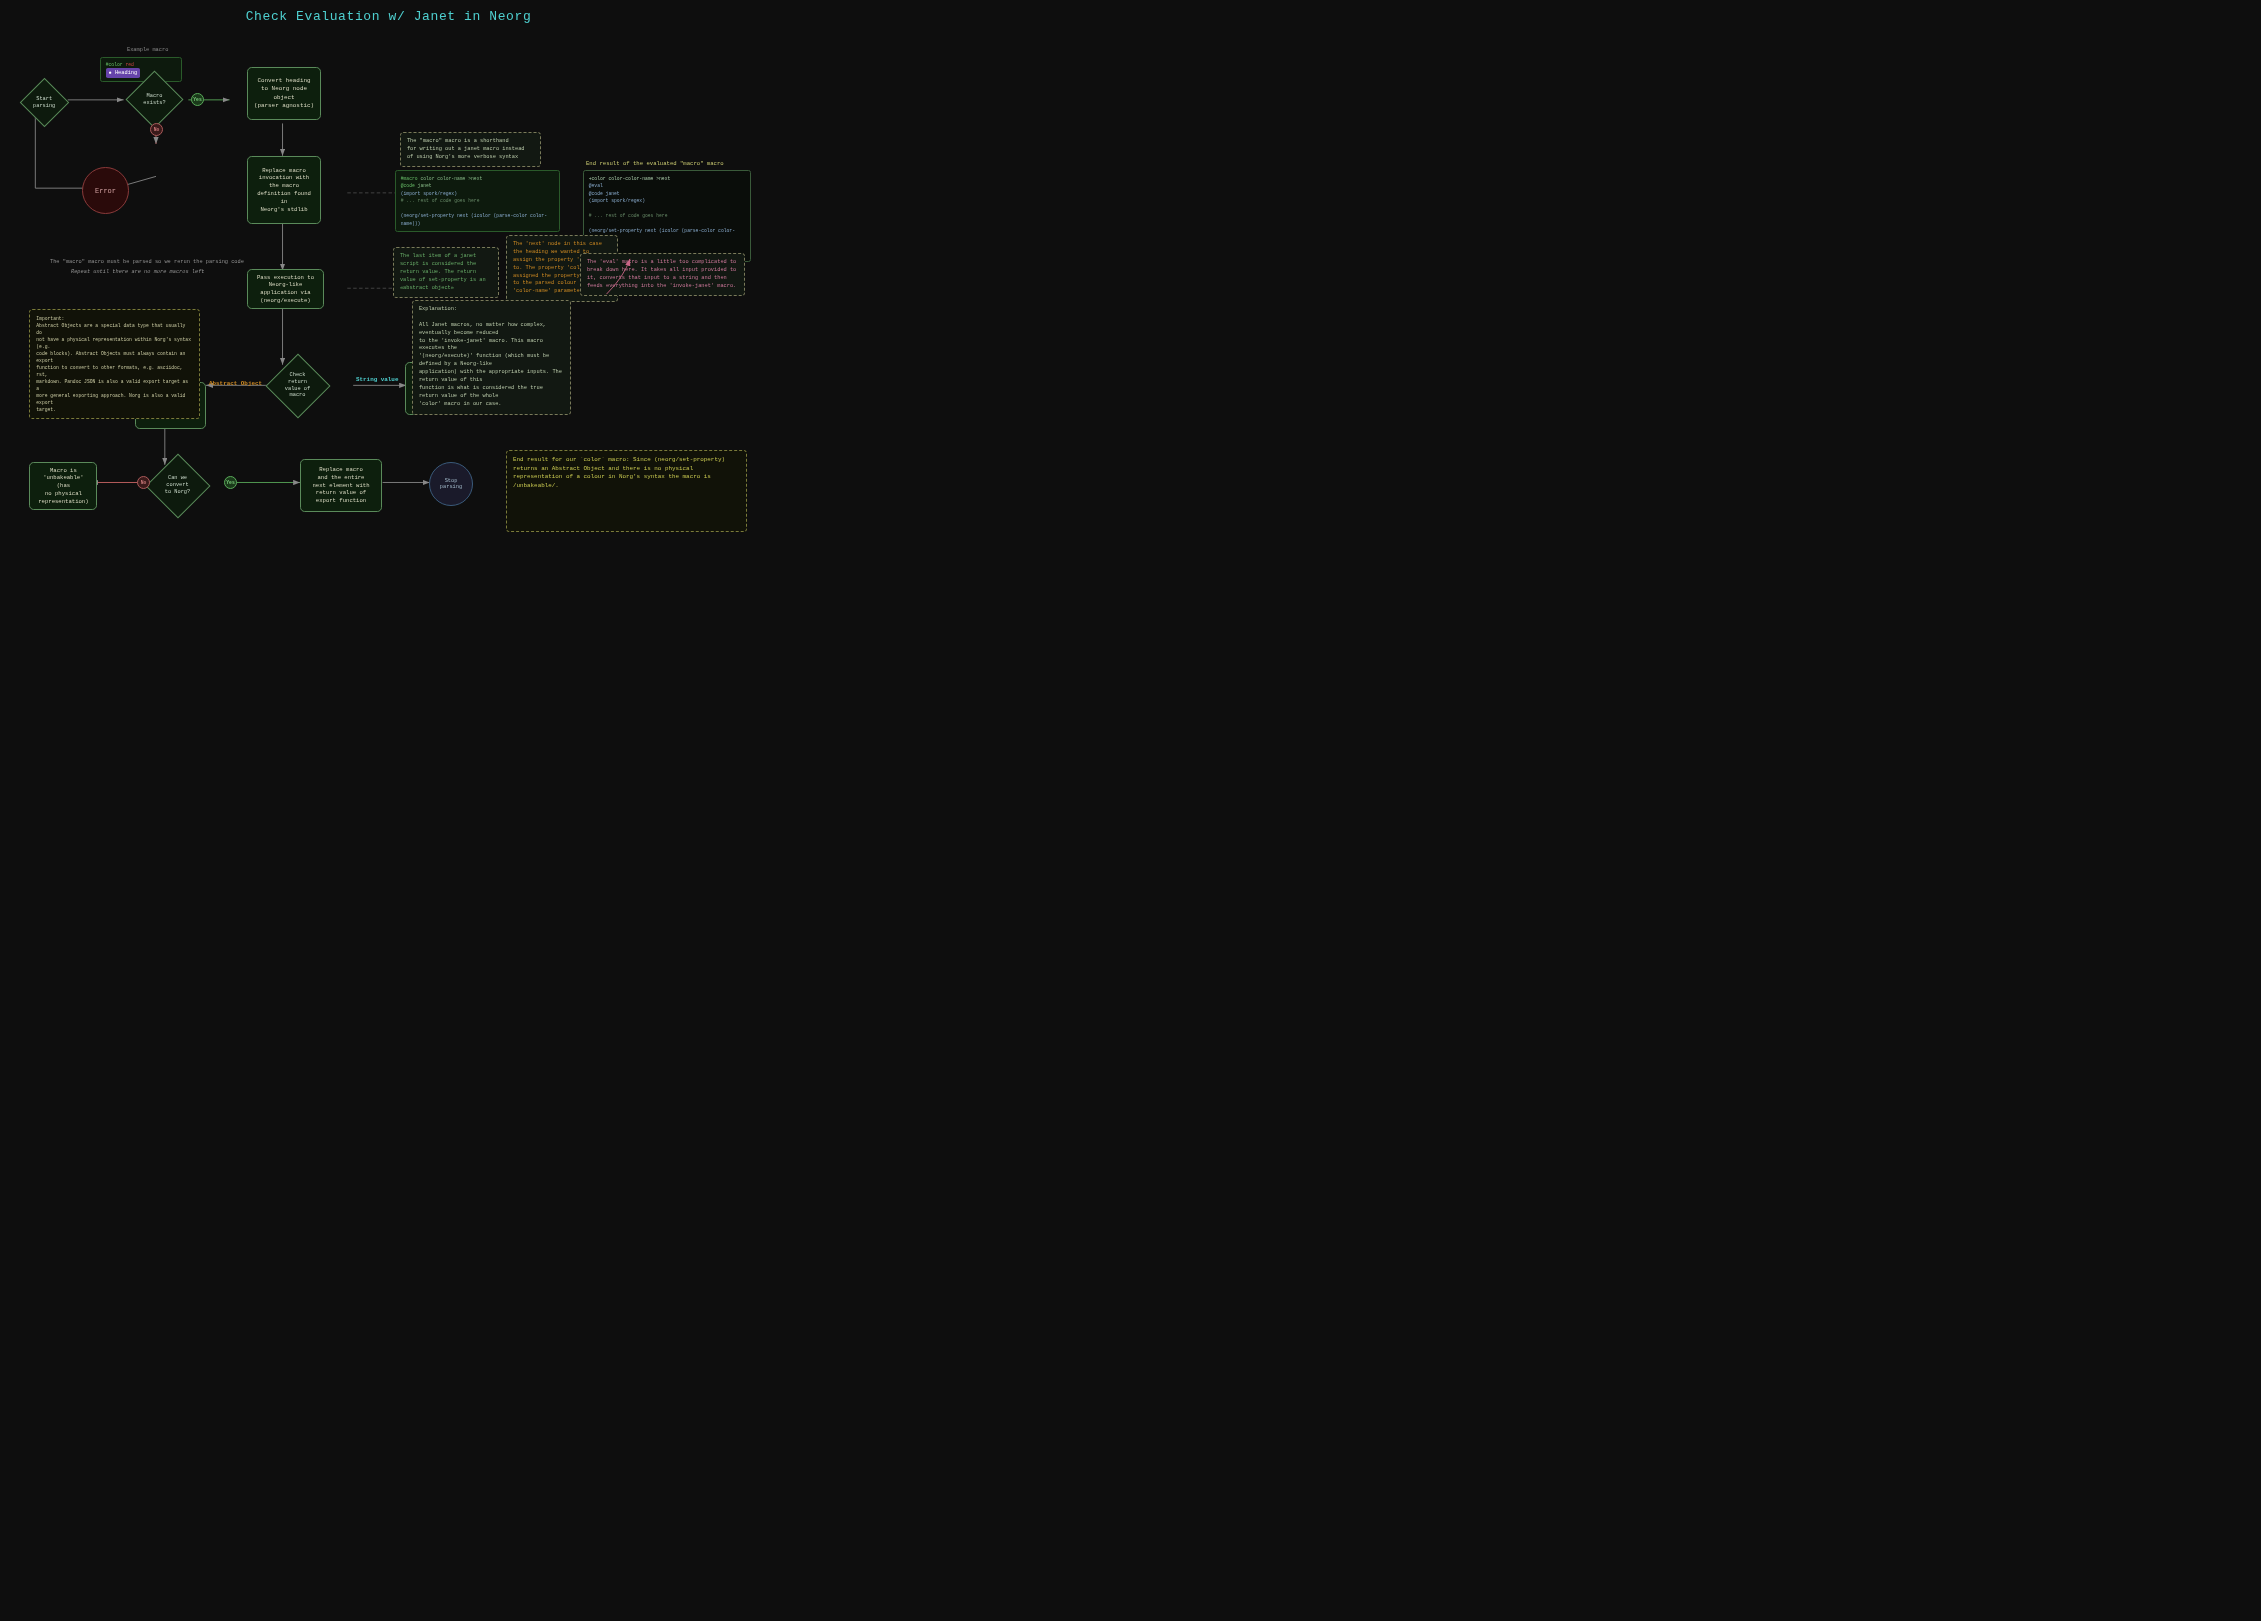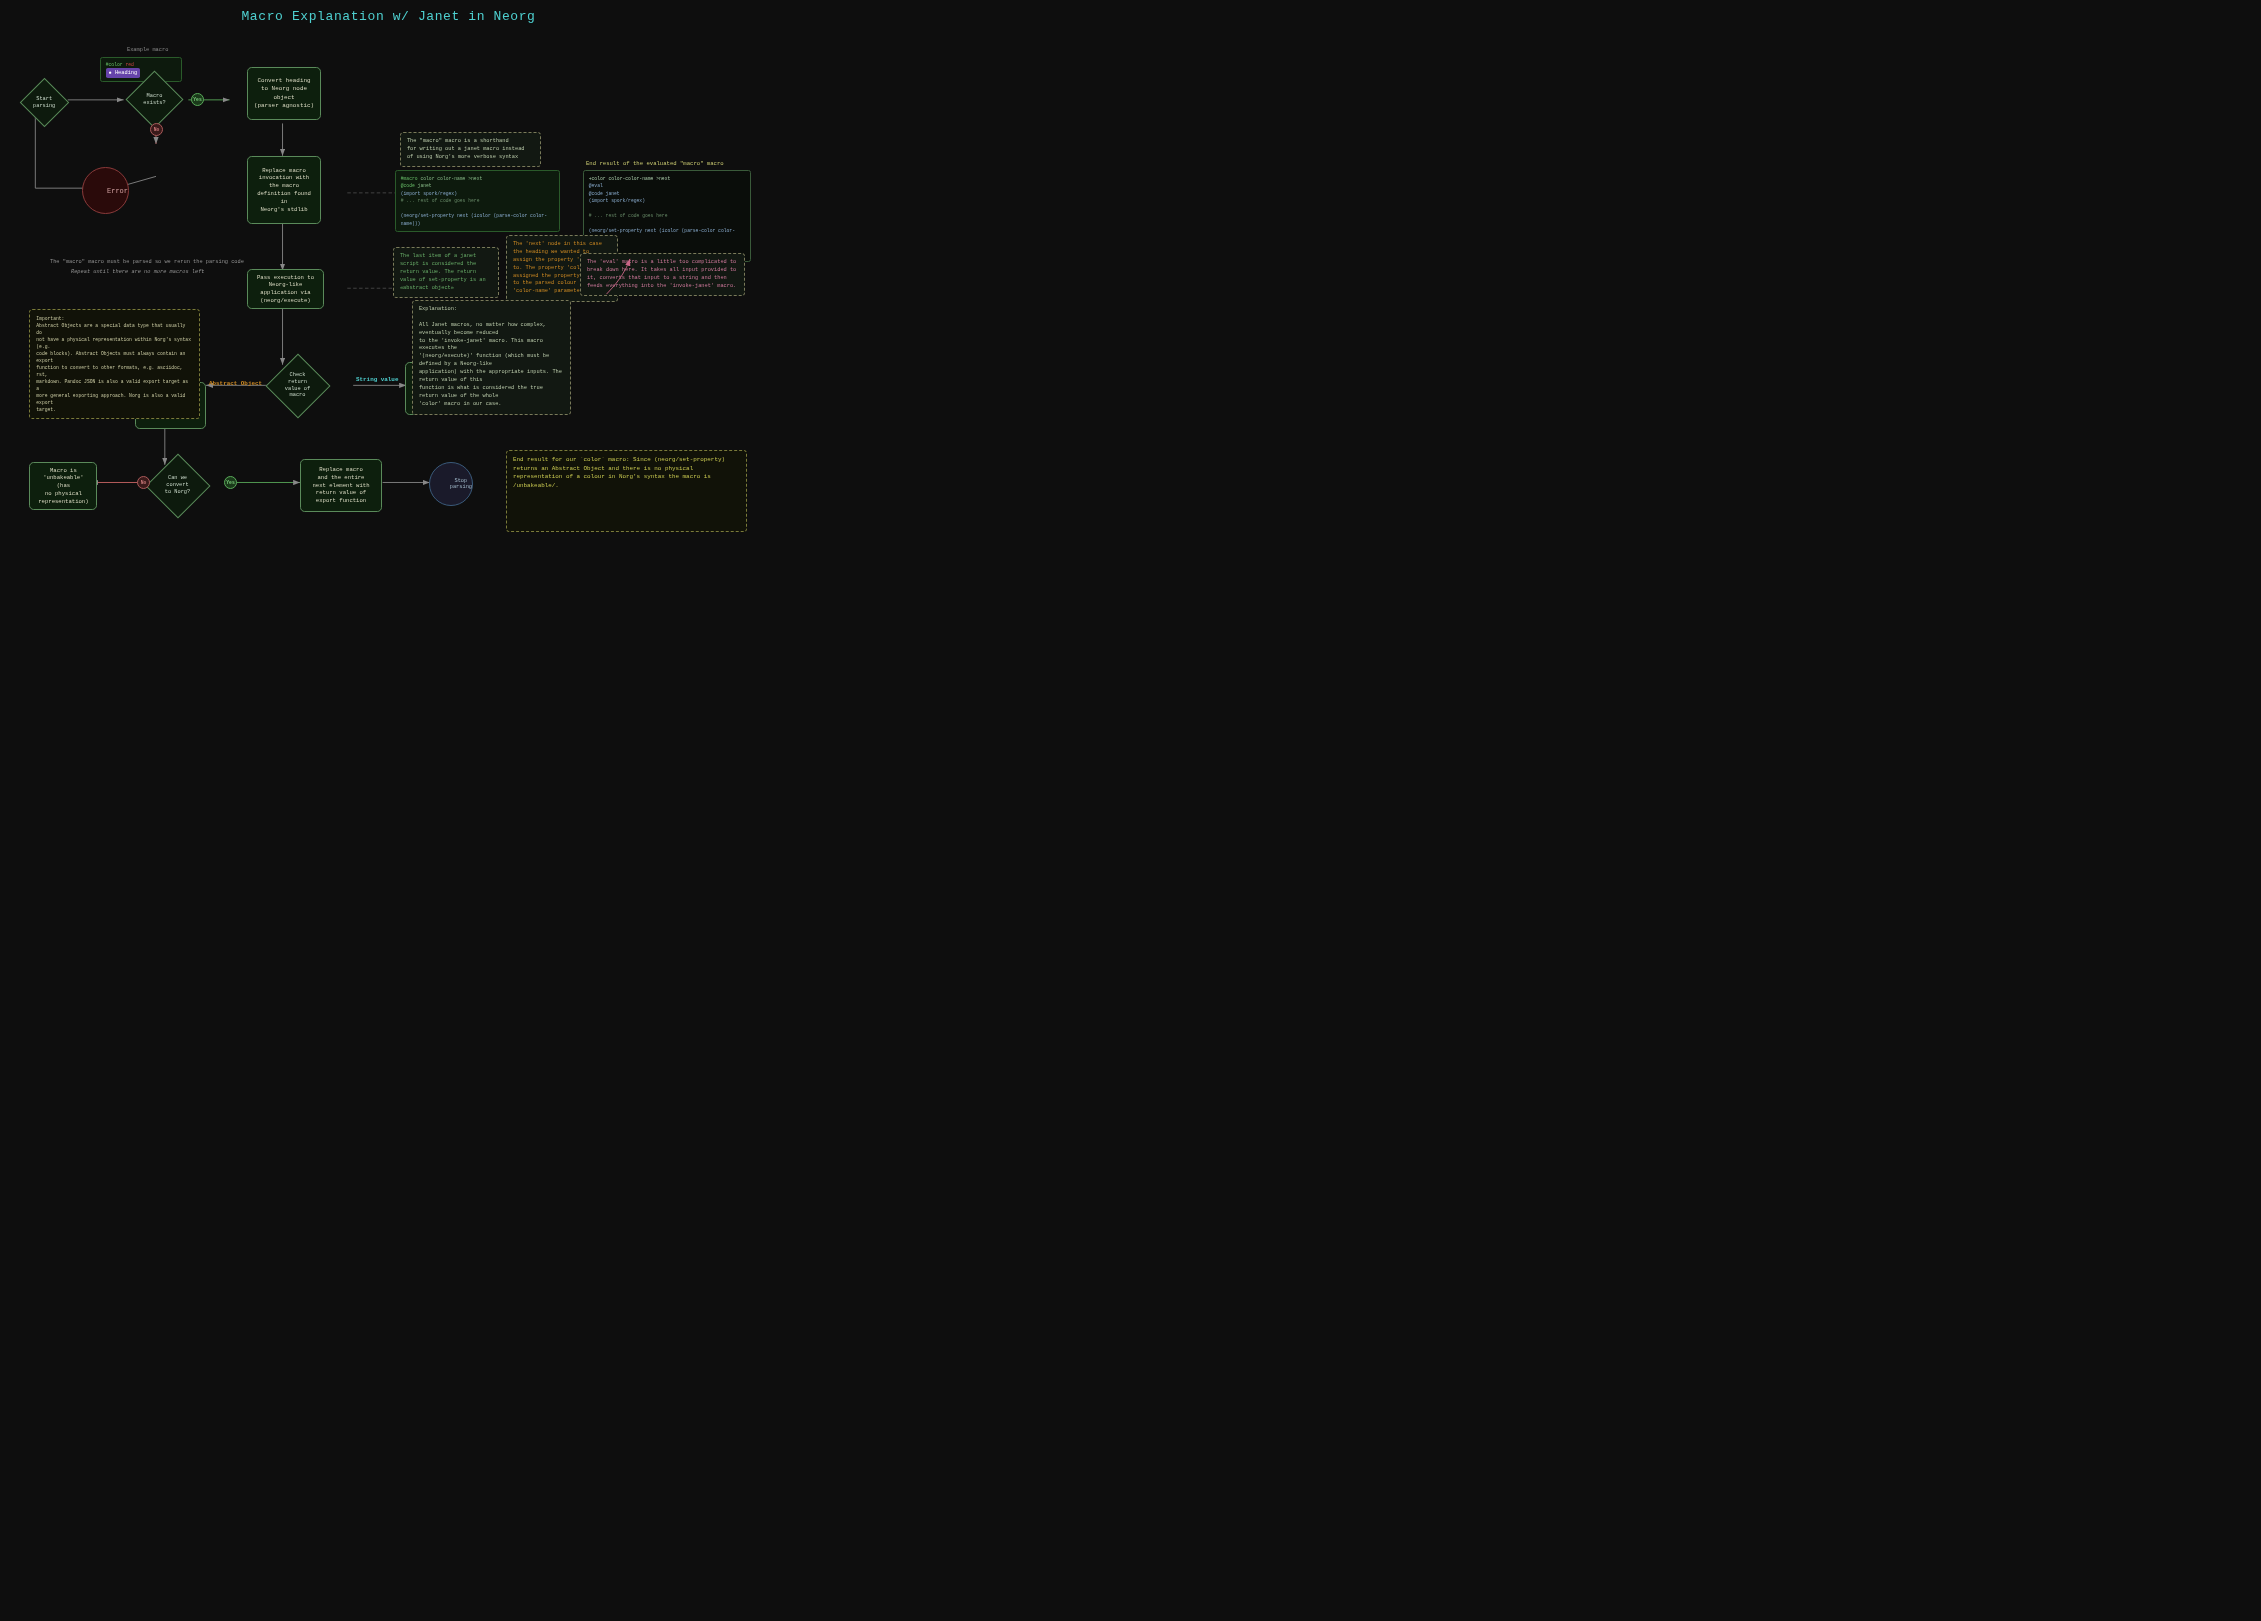--- a/index.html
+++ b/index.html
@@ -84,21 +84,21 @@
       line-height: 1.3;
       z-index: 2;
     }
 
     
     .circle-wrap {
       position: absolute;
       border-radius: 50%;
       display: flex;
       align-items: center;
-      justify-content: flex-end;
+      justify-content: center;
       text-align: center;
     }
 
     .circle-dark {
       background: #1a1a2a;
       border: 1.2px solid #3a5a7a;
       color: #a0b8c8;
       font-size: 5.9px;
     }
 
@@ -220,21 +220,21 @@
       padding: 0.6px 2.9px;
       font-size: 5.3px;
       color: #ffffff;
       display: inline-block;
     }
 
   </style>
 </head>
 <body>
 
-<div class="title">Macro Explanation w/ Janet in Neorg</div>
+<div class="title">Check Evaluation w/ Janet in Neorg</div>
 
 <div class="diagram-container">
   <svg class="svg-overlay" viewBox="0 0 1320 920" xmlns="http://www.w3.org/2000/svg">
 
     <line x1="115" y1="120" x2="210" y2="120" stroke="#888" stroke-width="1.5" marker-end="url(#arrowhead)"></line>
 
     <line x1="265" y1="55" x2="265" y2="82" stroke="#888" stroke-width="1" marker-end="url(#arrowhead)"></line>
 
     <line x1="320" y1="120" x2="390" y2="120" stroke="#5aaa5a" stroke-width="1.5" marker-end="url(#arrowhead)"></line>
 

